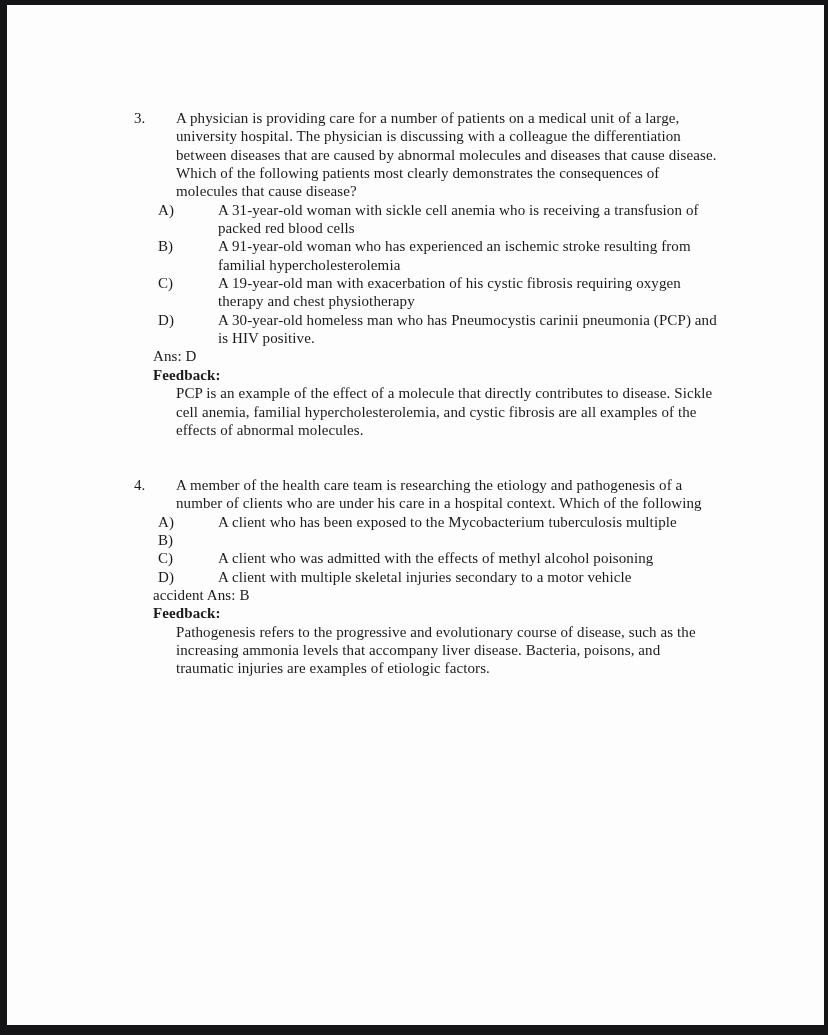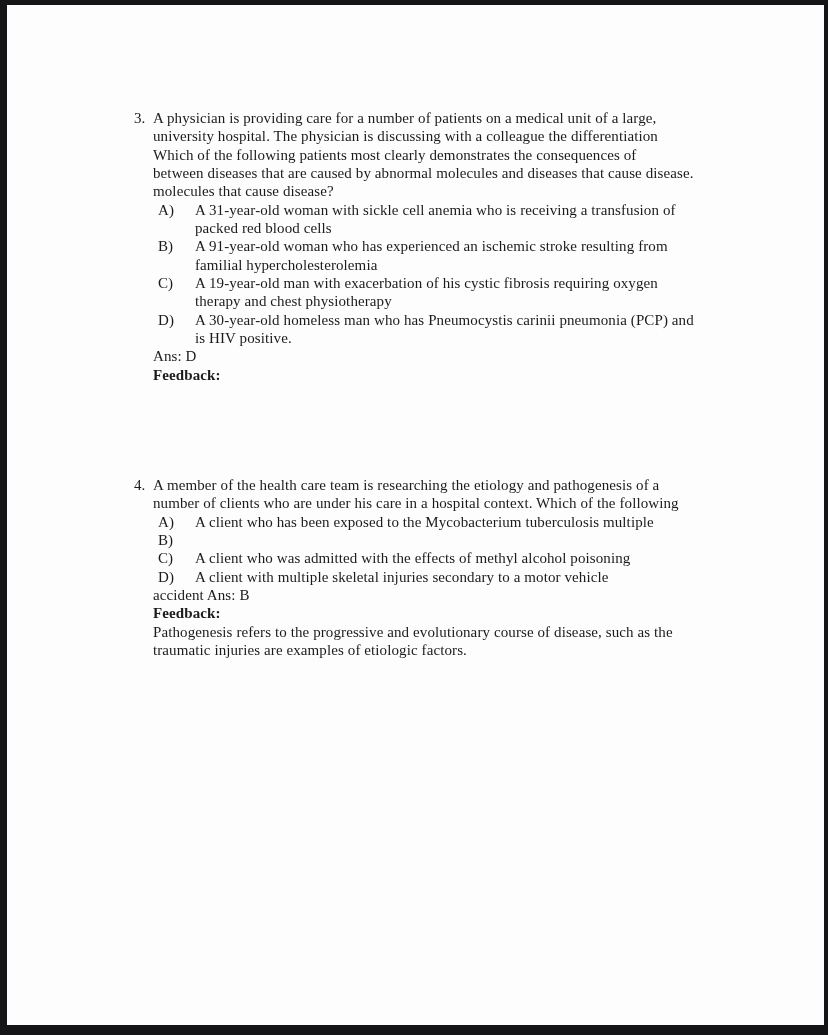--- a/index.html
+++ b/index.html
@@ -34,20 +34,21 @@
   }
   .qnum {
     width: 19px;
     flex: none;
   }
   .qcontent {
     width: 605px;
   }
   .tline {
     white-space: nowrap;
+    margin-left: 23px;
   }
   .option {
     display: flex;
     padding-left: 5px;
   }
   .opt-letter {
     width: 37px;
     flex: none;
   }
   .fb-label {
@@ -60,22 +61,22 @@
 <body>
 
 <div class="stage">
   <div class="paper">
       <section class="question" style="top: 104px;">
     <span class="qnum">3.</span>
     <div class="qcontent">
       <div class="stem">
             <div class="tline">A physician is providing care for a number of patients on a medical unit of a large,</div>
             <div class="tline">university hospital. The physician is discussing with a colleague the differentiation</div>
+            <div class="tline">between diseases that are caused by abnormal molecules and diseases that cause disease.</div>
             <div class="tline">Which of the following patients most clearly demonstrates the consequences of</div>
-            <div class="tline">between diseases that are caused by abnormal molecules and diseases that cause disease.</div>
             <div class="tline">molecules that cause disease?</div>
           </div>
       <div class="options">
             <div class="option">
               <span class="opt-letter">A)</span>
               <div class="opt-body">
                 <div class="tline"><span>A 31-year-old woman with sickle cell anemia who is receiving a transfusion of</span></div>
                 <div class="tline"><span>packed red blood cells</span></div>
               </div>
             </div>
@@ -96,20 +97,25 @@
             <div class="option">
               <span class="opt-letter">D)</span>
               <div class="opt-body">
                 <div class="tline"><span>A 30-year-old homeless man who has </span><span class="it">Pneumocystis carinii</span><span> pneumonia (PCP) and</span></div>
                 <div class="tline"><span>is HIV positive.</span></div>
               </div>
             </div>
           </div>
       <div class="ans">Ans: D</div>
       <div class="fb-label">Feedback:</div>
+      <div class="fb">
+            <div class="tline">PCP is an example of the effect of a molecule that directly contributes to disease. Sickle</div>
+            <div class="tline">cell anemia, familial hypercholesterolemia, and cystic fibrosis are all examples of the</div>
+            <div class="tline">effects of abnormal molecules.</div>
+          </div>
     </div>
   </section>
       <section class="question" style="top: 471px;">
     <span class="qnum">4.</span>
     <div class="qcontent">
       <div class="stem">
             <div class="tline">A member of the health care team is researching the etiology and pathogenesis of a</div>
             <div class="tline">number of clients who are under his care in a hospital context. Which of the following</div>
           </div>
       <div class="options">
@@ -132,18 +138,19 @@
               <span class="opt-letter">D)</span>
               <div class="opt-body">
                 <div class="tline"><span> A client with multiple skeletal injuries secondary to a motor vehicle</span></div>
               </div>
             </div>
           </div>
       <div class="ans">accident Ans: B</div>
       <div class="fb-label">Feedback:</div>
       <div class="fb">
             <div class="tline">Pathogenesis refers to the progressive and evolutionary course of disease, such as the</div>
+            <div class="tline">increasing ammonia levels that accompany liver disease. Bacteria, poisons, and</div>
             <div class="tline">traumatic injuries are examples of etiologic factors.</div>
           </div>
     </div>
   </section>
     </div>
 </div>
 
 </body></html>

